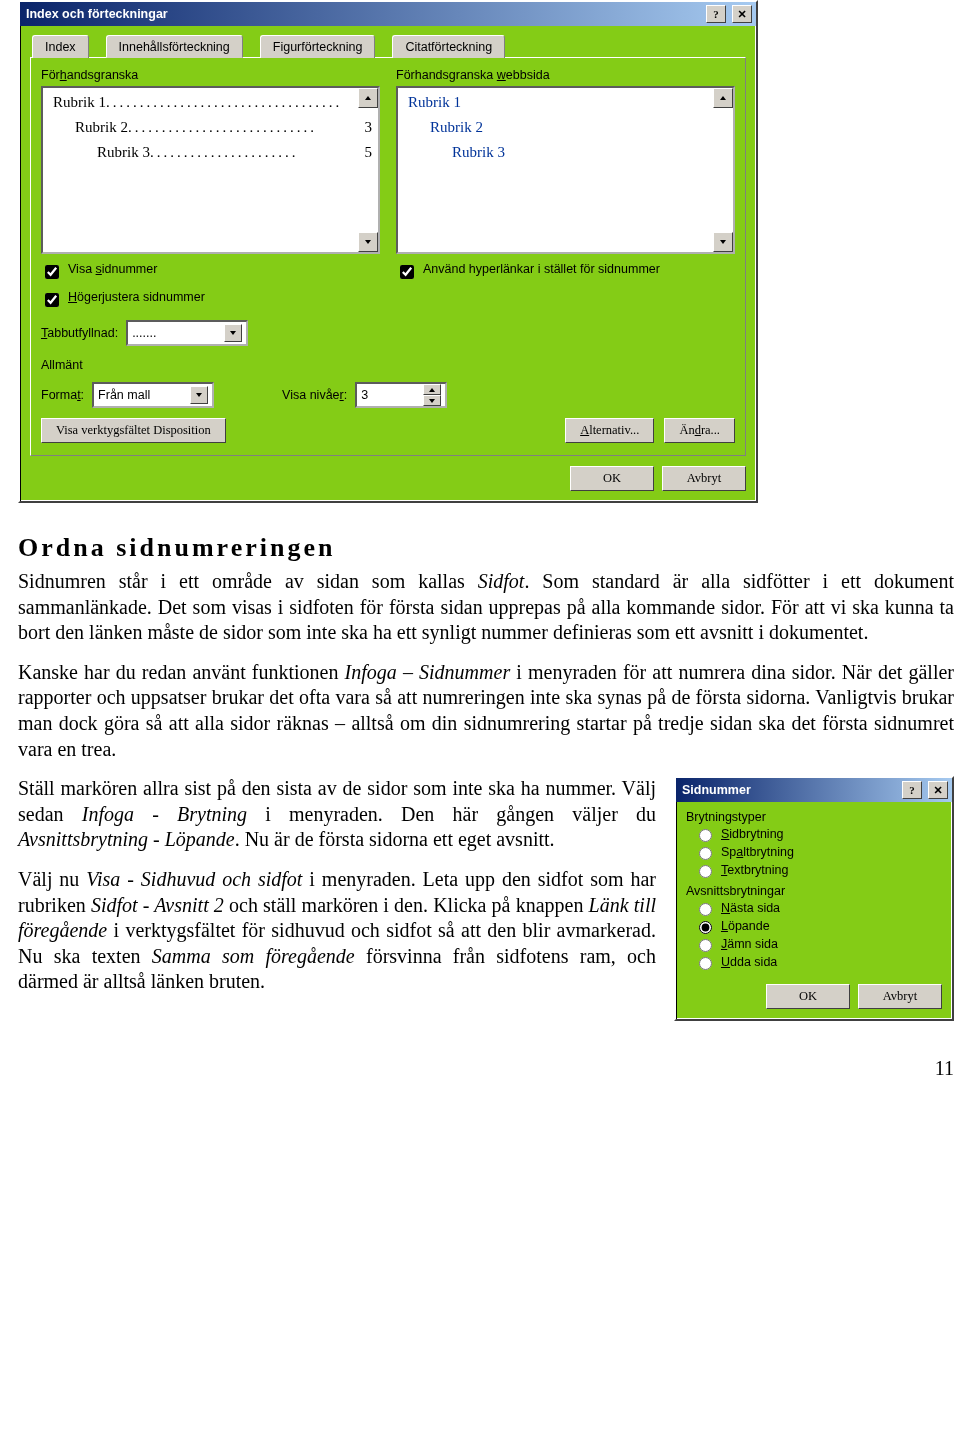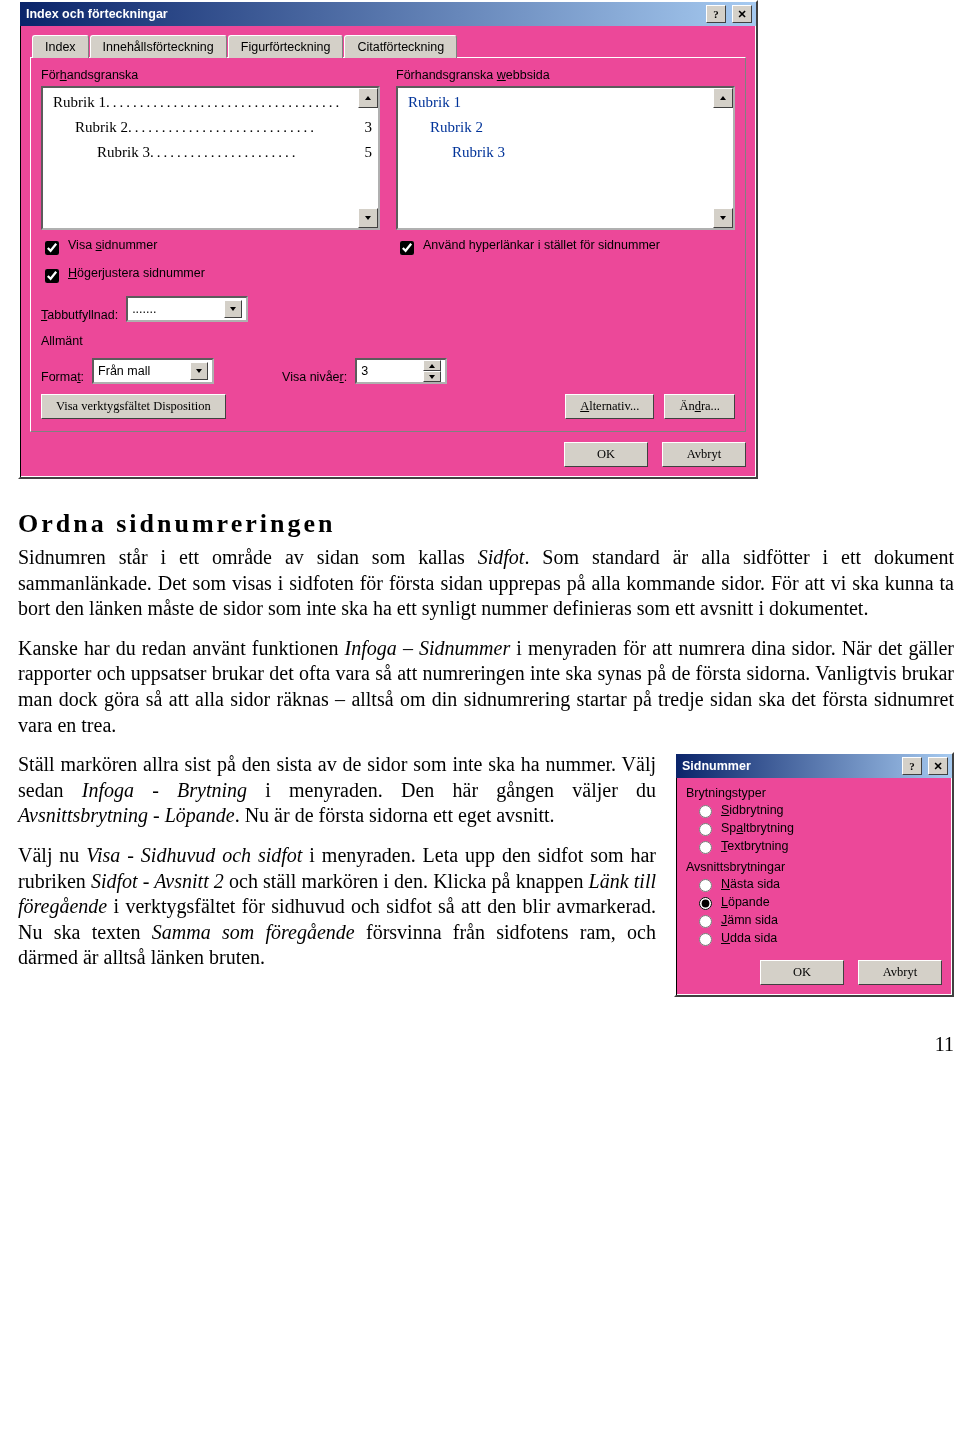--- a/index.html
+++ b/index.html
@@ -1,53 +1,53 @@
 <!DOCTYPE html>
 <html><head>
 <meta charset="utf-8">
 <style>
   body{margin:0;background:#fff;font-family:"Times New Roman",serif;color:#000}
   .page{width:960px;margin:0 auto;padding:0 6px 40px 18px;box-sizing:border-box}
   
-  .dlg{background:#ec4899;border:2px solid #fff;border-right-color:#404040;border-bottom-color:#404040;
+  .dlg{background:#84cc16;border:2px solid #fff;border-right-color:#404040;border-bottom-color:#404040;
        box-shadow:1px 1px 0 #000 inset,-1px -1px 0 #fff inset;font-family:Tahoma,Verdana,sans-serif;font-size:12.5px;color:#000}
   .titlebar{background:linear-gradient(90deg,#0a246a,#a6caf0);color:#fff;font-weight:bold;
             padding:3px 4px 3px 6px;display:flex;align-items:center;gap:6px}
   .titlebar .ttl{flex:1}
   .tbtn{width:18px;height:16px;background:#d4d0c8;border:1px solid #fff;border-right-color:#404040;border-bottom-color:#404040;
         display:flex;align-items:center;justify-content:center;font-family:Tahoma;font-size:11px;color:#000;font-weight:bold}
   .body{padding:8px 10px 10px 10px}
   
-  .tabs{display:flex;gap:0;padding-left:2px}
+  .tabs{display:flex;gap:16px;padding-left:2px}
   .tab{padding:4px 12px 3px 12px;background:#d4d0c8;border:1px solid #fff;border-right-color:#808080;border-bottom:none;
        border-top-left-radius:3px;border-top-right-radius:3px;margin-right:1px;position:relative;top:1px;font-size:12.5px}
   .tab.sel{border-bottom:1px solid #d4d0c8;z-index:3;font-weight:normal}
   .tabpanel{border:1px solid #fff;border-right-color:#808080;border-bottom-color:#808080;padding:10px 10px 12px 10px}
   .grp-lbl{font-size:12.5px}
   .underline{text-decoration:underline}
   .cols{display:flex;gap:16px}
   .col{flex:1}
-  .preview{background:#fff;border:2px inset #b0b0b0;height:144px;margin-top:4px;position:relative;
+  .preview{background:#fff;border:2px inset #b0b0b0;height:168px;margin-top:4px;position:relative;
            font-family:"Times New Roman",serif;font-size:15px;padding:6px 6px 6px 10px;box-sizing:border-box}
   .prow{display:flex;white-space:nowrap}
   .prow .dots{flex:1;letter-spacing:3px;overflow:hidden}
   .prow .pg{width:16px;text-align:right}
   .web a{color:#003399;font-family:"Times New Roman",serif}
   .scrollbtn{position:absolute;right:0;width:18px;height:18px;background:#d4d0c8;border:1px solid #fff;border-right-color:#404040;border-bottom-color:#404040;display:flex;align-items:center;justify-content:center}
   .scrollbtn svg{width:8px;height:8px}
   .cb{display:flex;align-items:flex-start;gap:6px;margin-top:8px}
   .cb input{accent-color:#000;width:14px;height:14px}
-  .row{display:flex;align-items:flex-end;gap:8px;margin-top:10px}
+  .row{display:flex;align-items:center;gap:8px;margin-top:10px}
   .combo, .spin, .txt{background:#fff;border:2px inset #b0b0b0;height:22px;padding:0 4px;display:flex;align-items:center;justify-content:space-between;font-size:12.5px}
   .combo{min-width:110px}
   .combo .dd{width:16px;height:16px;background:#d4d0c8;border:1px solid #fff;border-right-color:#404040;border-bottom-color:#404040;display:flex;align-items:center;justify-content:center}
   .spin{width:80px}
   .spin .arrs{display:flex;flex-direction:column}
   .spin .arrs div{width:16px;height:9px;background:#d4d0c8;border:1px solid #fff;border-right-color:#404040;border-bottom-color:#404040;display:flex;align-items:center;justify-content:center}
-  .btnrow{display:flex;gap:14px;margin-top:10px}
+  .btnrow{display:flex;gap:8px;margin-top:10px}
   .gbtn{background:#d4d0c8;border:1px solid #fff;border-right-color:#404040;border-bottom-color:#404040;
         padding:4px 14px;font-family:Tahoma;font-size:12.5px}
   .gbtn.big{min-width:84px;}
   .radio{display:flex;align-items:center;gap:6px;margin:2px 0 2px 8px}
   .radio input{accent-color:#000}
   
   h1.docsec{font-family:"Times New Roman",serif;font-size:26px;font-weight:bold;letter-spacing:3px;margin:30px 0 6px 0}
   .doc p{font-size:20px;line-height:1.28;margin:0 0 14px 0;text-align:justify}
   .doc em{font-style:italic}
   .flow{display:flex;gap:18px;align-items:flex-start}

